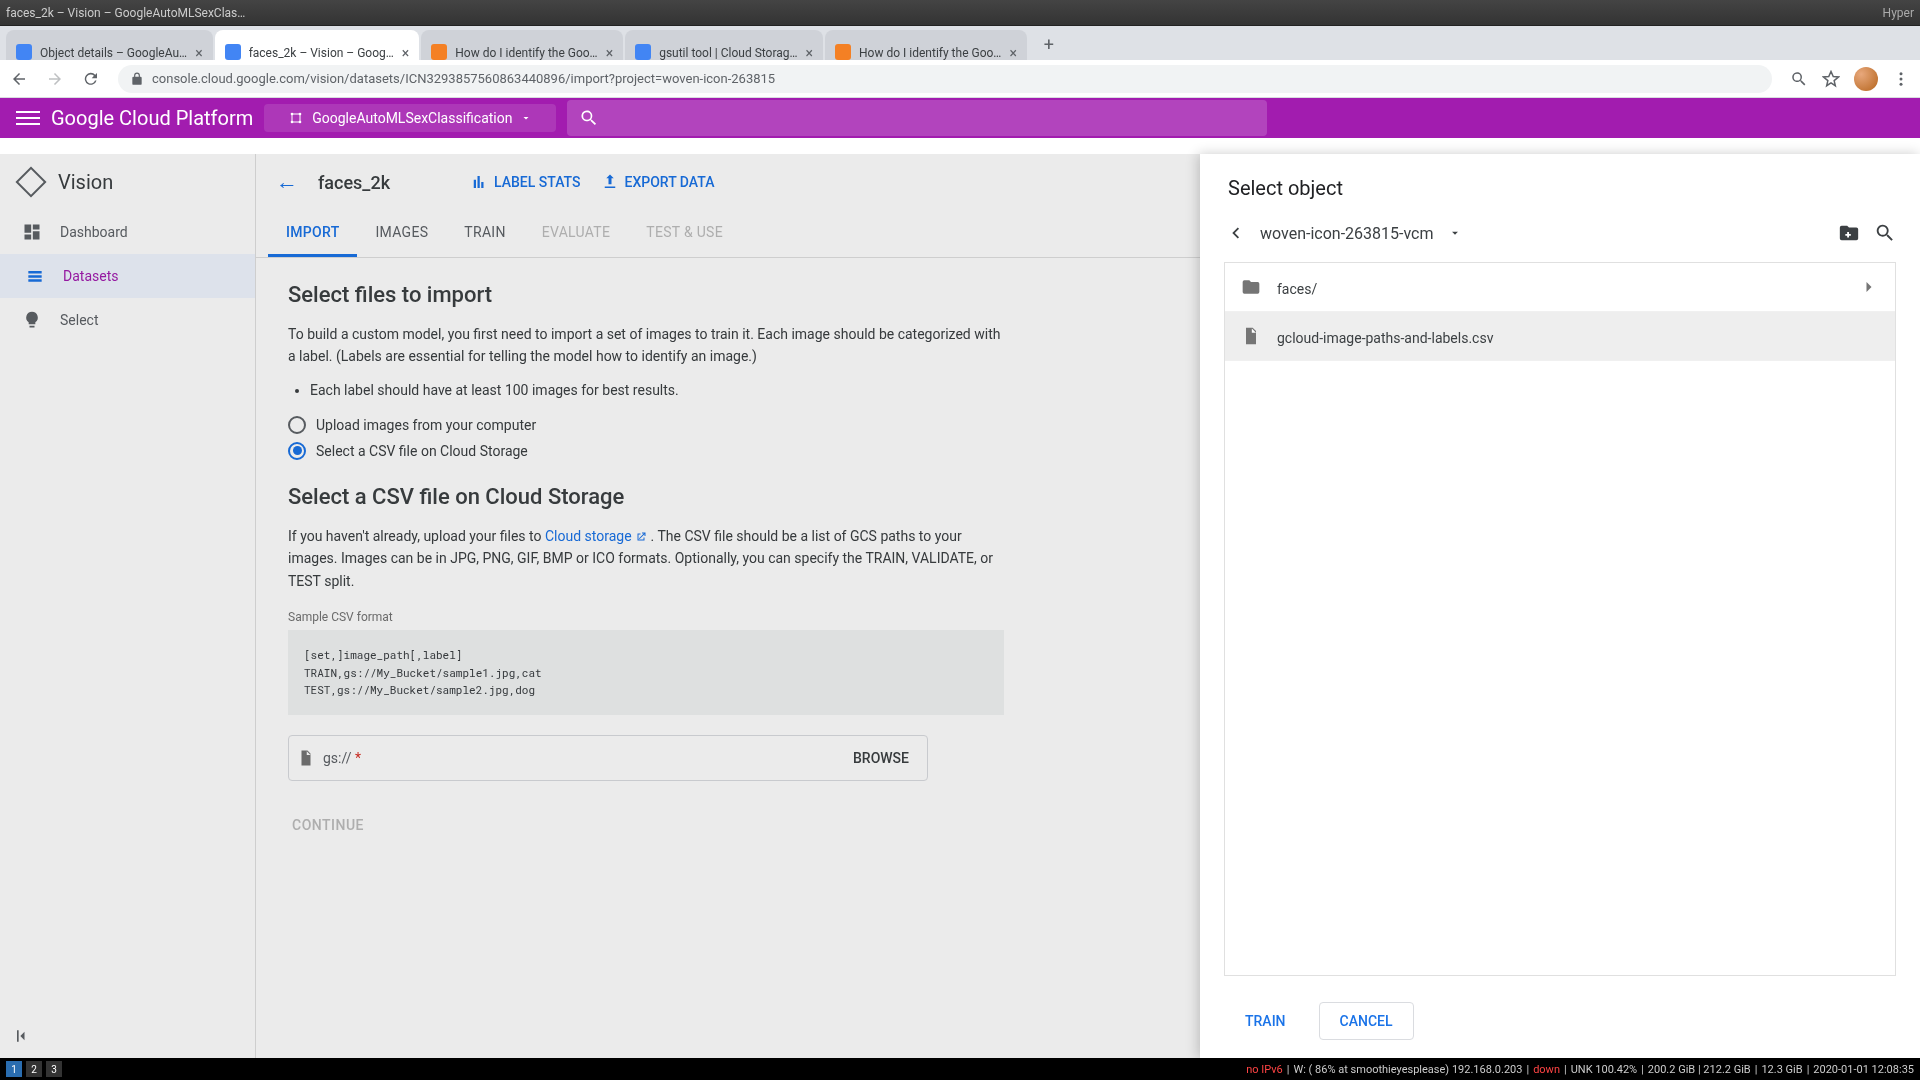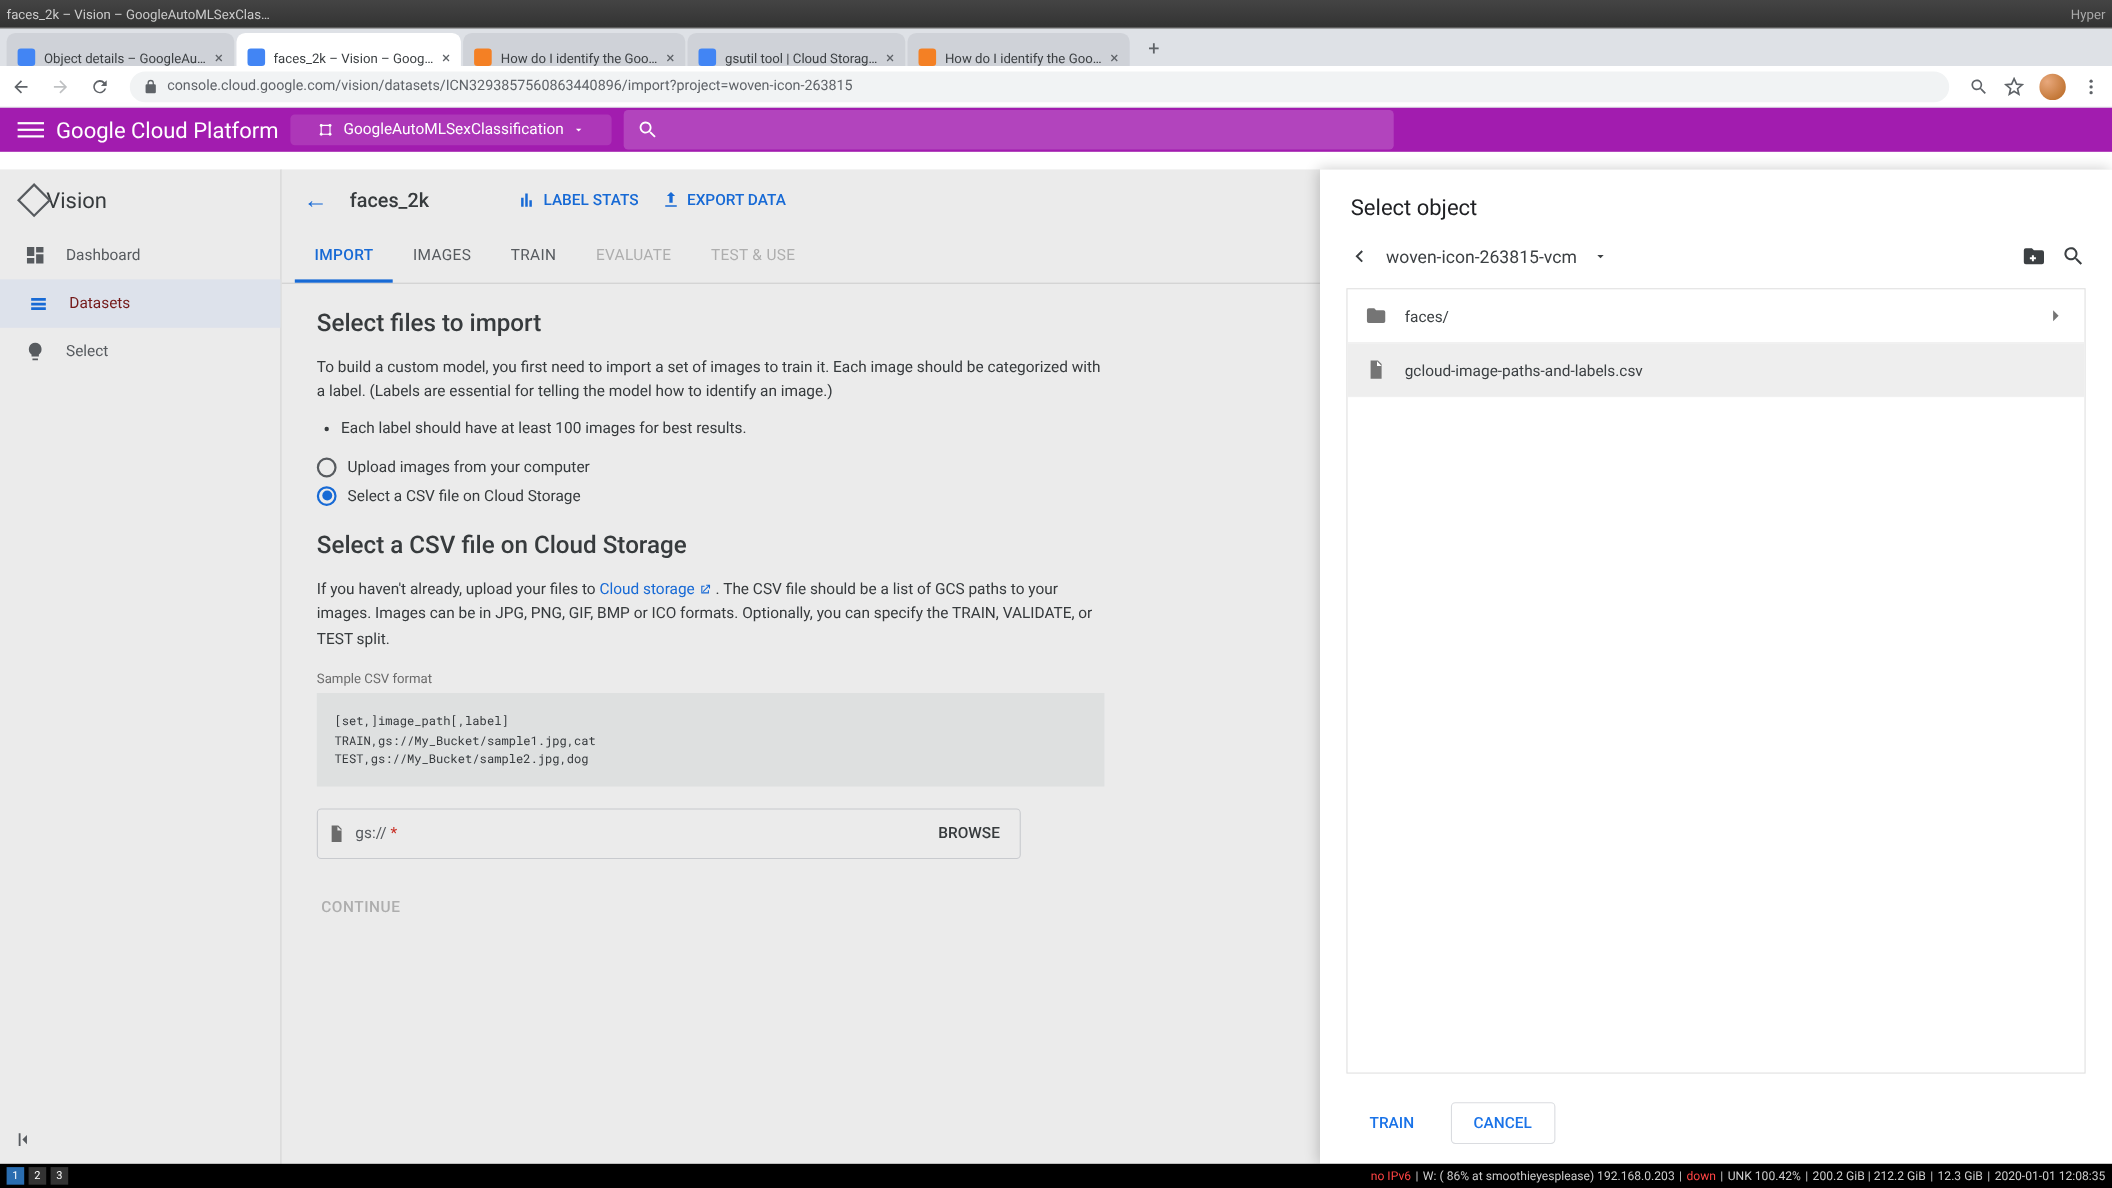--- a/index.html
+++ b/index.html
@@ -37,24 +37,24 @@
 .hamburger div { height:2px; background:#fff;}
 .gcp-logo { font-size:20px; font-weight:400; }
 .project-picker { display:flex; align-items:center; gap:8px; background:rgba(255,255,255,0.12); padding:6px 24px; border-radius:4px; font-size:14px;justify-content:flex-end;}
 .gcp-search { flex:1; max-width:700px; height:36px; background:rgba(255,255,255,0.18); border-radius:4px; display:flex; align-items:center; padding:0 12px; color:#fff;}
 
 
 .scrim { position:absolute; top:56px; left:0; right:0; bottom:0; background:rgba(0,0,0,0.08); pointer-events:none;}
 
 
 .sidenav { position:absolute; top:56px; left:0; width:256px; bottom:0; background:#fff; border-right:1px solid #e0e0e0;}
-.sidenav .prod { display:flex; align-items:center; height:56px; padding:0 20px; font-size:20px; color:#3c4043; gap:0;}
+.sidenav .prod { display:flex; align-items:center; height:56px; padding:0 20px; font-size:20px; color:#3c4043; gap:16px;}
 .diamond { width:22px; height:22px; transform:rotate(45deg); border:2px solid #5f6368; }
 .navitem { display:flex; align-items:center; gap:18px; height:44px; padding:0 22px; color:#5f6368; font-size:14px;}
-.navitem.active { color:#7f1d1d; background:#f0f6ff; border-left:3px solid transparent;}
+.navitem.active { color:#a21caf; background:#f0f6ff; border-left:3px solid transparent;}
 .collapse { position:absolute; bottom:12px; left:12px; color:#5f6368;}
 
 
 .content { position:absolute; top:56px; left:256px; right:0; bottom:0; background:#fff; overflow:hidden;}
 .content-head { height:56px; display:flex; align-items:center; padding:0 20px; gap:20px; color:#3c4043;}
 .content-head .back { color:#1a73e8; font-size:22px;}
 .content-head .dsname { font-size:18px; font-weight:500;}
 .head-action { display:flex; align-items:center; gap:6px; color:#1a73e8; font-size:14px; font-weight:500;}
 
 .tabs { display:flex; border-bottom:1px solid #e0e0e0; padding-left:12px;}

